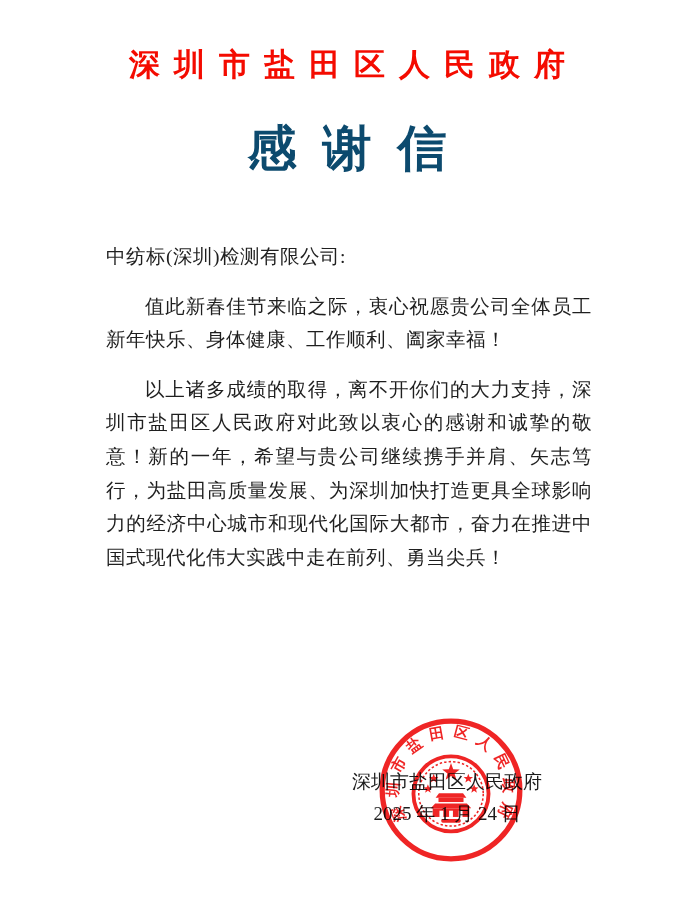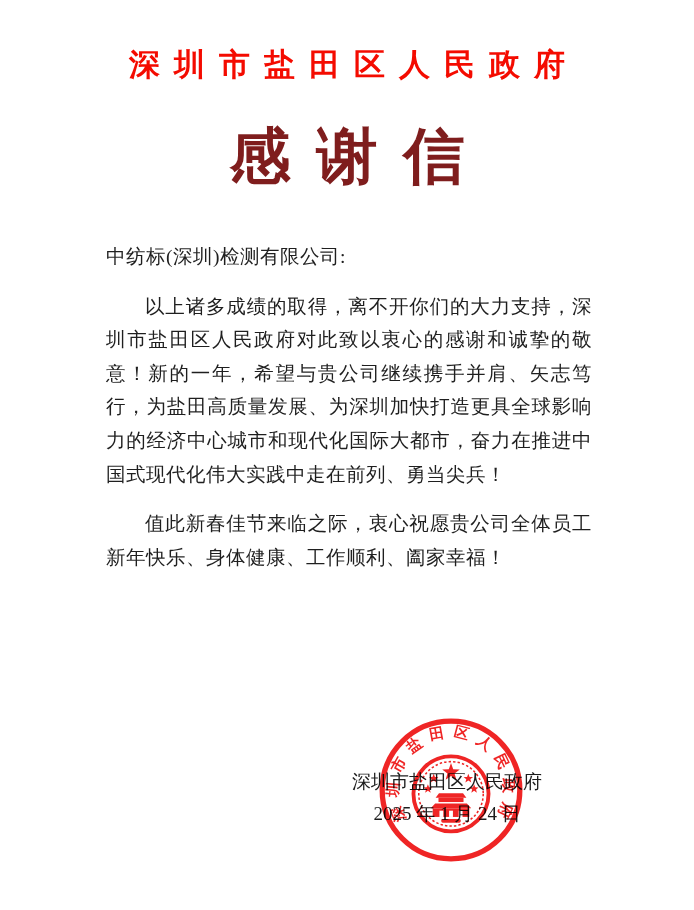--- a/index.html
+++ b/index.html
@@ -27,23 +27,23 @@
     letter-spacing: 14px;
     text-indent: 14px;
     white-space: nowrap;
   }
   .letter-title {
     position: absolute;
     top: 116px;
     left: 0;
     width: 100%;
     text-align: center;
-    font-size: 61px;
+    font-size: 49px;
     font-weight: bold;
-    color: #7f1d1d;
+    color: #0c4a6e;
     letter-spacing: 26px;
     text-indent: 26px;
     white-space: nowrap;
   }
   .letter-body {
     position: absolute;
     top: 224px;
     left: 90px;
     width: 518px;
     font-size: 19.5px;
@@ -88,22 +88,22 @@
 <body>
 
 <div class="page">
 
   <div class="org-title">深圳市盐田区人民政府</div>
 
   <div class="letter-title">感谢信</div>
 
   <div class="letter-body">
     <p class="salutation">中纺标(深圳)检测有限公司:</p>
+    <p>值此新春佳节来临之际，衷心祝愿贵公司全体员工新年快乐、身体健康、工作顺利、阖家幸福！</p>
     <p>以上诸多成绩的取得，离不开你们的大力支持，深圳市盐田区人民政府对此致以衷心的感谢和诚挚的敬意！新的一年，希望与贵公司继续携手并肩、矢志笃行，为盐田高质量发展、为深圳加快打造更具全球影响力的经济中心城市和现代化国际大都市，奋力在推进中国式现代化伟大实践中走在前列、勇当尖兵！</p>
-    <p>值此新春佳节来临之际，衷心祝愿贵公司全体员工新年快乐、身体健康、工作顺利、阖家幸福！</p>
   </div>
 
   <div class="signature-block">
     <div>深圳市盐田区人民政府</div>
     <div>2025 年 1 月 24 日</div>
   </div>
 
   <svg class="seal" viewBox="0 0 160 160" xmlns="http://www.w3.org/2000/svg">
 
     <circle cx="80" cy="80" r="71.5" fill="none" stroke="#ee1414" stroke-width="5.5"></circle>

